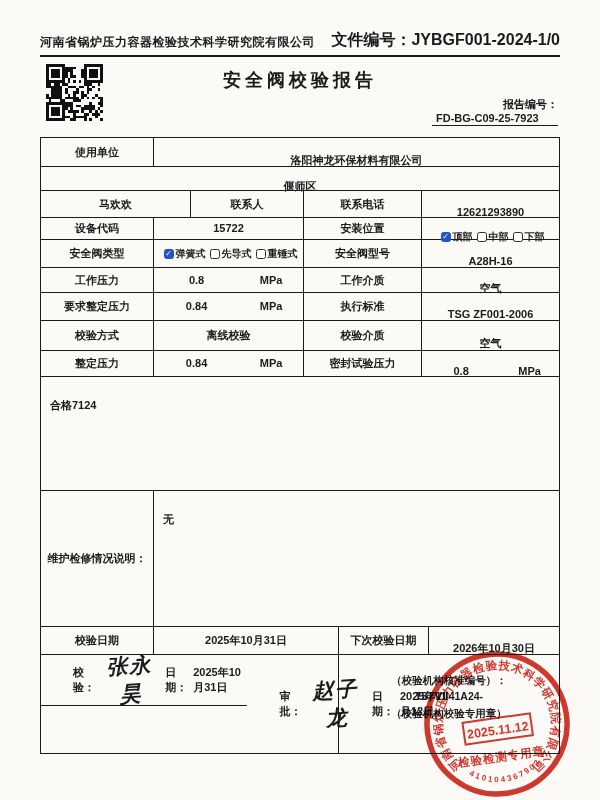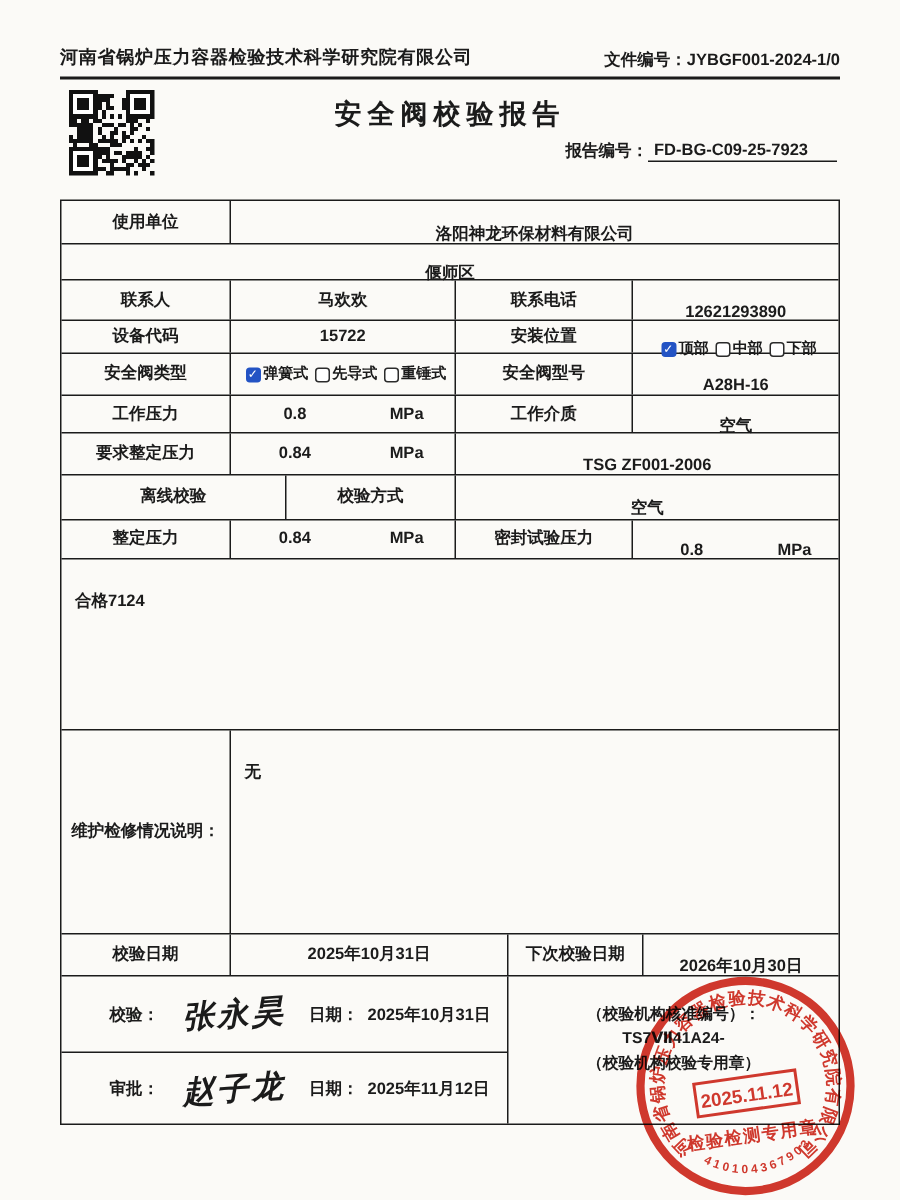--- a/index.html
+++ b/index.html
@@ -7,27 +7,27 @@
   body {
     font-family:"Liberation Sans","DejaVu Sans",sans-serif;
     background:#fbfaf7; color:#1b1b1b; position:relative; overflow:hidden;
   }
   .content { width:520px; margin:0 auto; position:relative; }
 
   
   .hdr { display:flex; justify-content:space-between; align-items:flex-end;
          padding-top:30px; border-bottom:2.2px solid #1b1b1b; padding-bottom:4px; }
   .hdr-org { font-size:12px; font-weight:700; letter-spacing:.5px; }
-  .hdr-file { font-size:11px; font-weight:700; }
+  .hdr-file { font-size:16px; font-weight:700; }
 
   
   .title-block { position:relative; height:68px; }
   .qr { position:absolute; left:6px; top:7px; width:57px; height:57px; }
   .doc-title { text-align:center; padding-top:11px; font-size:18px; font-weight:700; letter-spacing:4px; }
-  .report-no-row { position:absolute; right:2px; top:40px; font-size:11px; font-weight:700; display:flex; align-items:flex-end; }
+  .report-no-row { position:absolute; right:2px; top:40px; font-size:11px; font-weight:700; display:flex; align-items:flex-end;flex-direction:column; }
   .report-no-val { display:inline-block; min-width:126px; 
                    border-bottom:1.6px solid #1b1b1b; padding:0 4px 1px; }
 
   
   .doc-table { width:520px; border:1.6px solid #1b1b1b; margin-top:12px; font-size:11px; font-weight:700; }
   .tr { display:flex; border-bottom:1.4px solid #1b1b1b; }
   .tr:last-child { border-bottom:none; }
   .td { border-right:1.4px solid #1b1b1b; display:flex; align-items:center;
         justify-content:center; text-align:center; line-height:1.15; padding:1px 3px; }
   .td:last-child { border-right:none;margin-top:16px; }
@@ -41,21 +41,21 @@
 
   
   .opts { display:flex; align-items:center; justify-content:center; flex-wrap:wrap; font-size:10px; row-gap:1px; }
   .cb { width:10px; height:10px; border-radius:2.5px; margin:0 2px 0 4px; flex:none;
         display:inline-flex; align-items:center; justify-content:center; }
   .cb.off { border:1.3px solid #2b2b2b; background:#fff; }
   .cb.on  { background:#2353c4; border:1.3px solid #2353c4; color:#fff; font-size:8px; line-height:1; }
 
   
   .sig-wrap { display:flex; height:98px; }
-  .left-stack { width:298px; border-right:1.4px solid #1b1b1b; display:flex; flex-direction:column;justify-content:space-between; }
+  .left-stack { width:298px; border-right:1.4px solid #1b1b1b; display:flex; flex-direction:row;justify-content:space-between; }
   .sig-row { display:flex; align-items:center; padding-left:32px; gap:6px; }
   .sig-row.r1 { height:51px; border-bottom:1.4px solid #1b1b1b; }
   .sig-row.r2 { flex:1; }
   .sig { font-family:"DejaVu Serif","Liberation Serif",serif; font-style:italic; font-weight:700;
          font-size:21px; transform:rotate(-4deg); letter-spacing:2px; width:88px; text-align:center; }
   .agency { flex:1; display:flex; flex-direction:column; align-items:center;
             padding-top:17px; font-size:10.5px; font-weight:700; line-height:1.55; text-align:center; }
 
   
   .stamp { position:absolute; left:417px; top:644px; width:160px; height:160px;
@@ -241,22 +241,22 @@
     <div class="tr h29">
       <div class="td w1">使用单位</div>
       <div class="td w4">洛阳神龙环保材料有限公司</div>
     </div>
 
     <div class="tr h24">
       <div class="td w4">偃师区</div>
     </div>
 
     <div class="tr h27">
+      <div class="td w2">马欢欢</div>
       <div class="td w1">联系人</div>
-      <div class="td w2">马欢欢</div>
       <div class="td w3">联系电话</div>
       <div class="td w4">12621293890</div>
     </div>
 
     <div class="tr h22">
       <div class="td w1">设备代码</div>
       <div class="td w2">15722</div>
       <div class="td w3">安装位置</div>
       <div class="td w4">
         <div class="opts">
@@ -295,26 +295,28 @@
       <div class="td w3">工作介质</div>
       <div class="td w4">空气</div>
     </div>
 
     <div class="tr h28">
       <div class="td w1">要求整定压力</div>
       <div class="td w2 ptest">
         <span class="pv">0.84</span>
         <span class="pu">MPa</span>
       </div>
+      <div class="td w3">执行标准</div>
       <div class="td w4">TSG ZF001-2006</div>
     </div>
 
     <div class="tr h30">
+      <div class="td w1">校验方式</div>
       <div class="td w2">离线校验</div>
-      <div class="td w1">校验方式</div>
+      <div class="td w3">校验介质</div>
       <div class="td w4">空气</div>
     </div>
 
     <div class="tr h26">
       <div class="td w1">整定压力</div>
       <div class="td w2 ptest">
         <span class="pv">0.84</span>
         <span class="pu">MPa</span>
       </div>
       <div class="td w3">密封试验压力</div>

